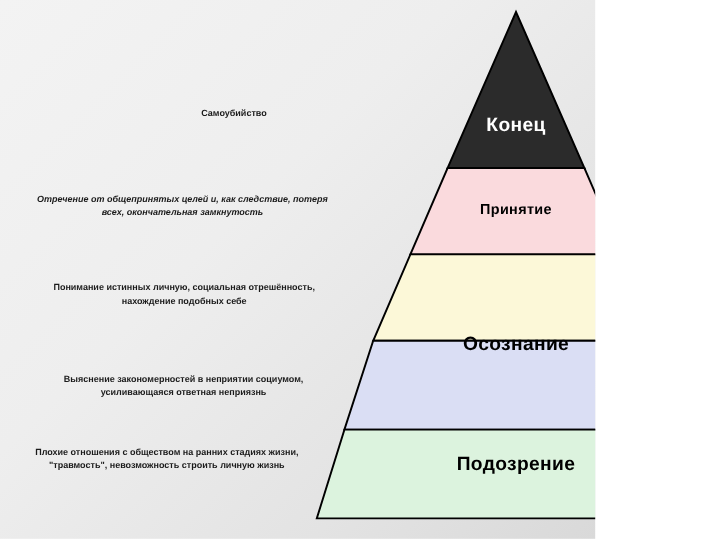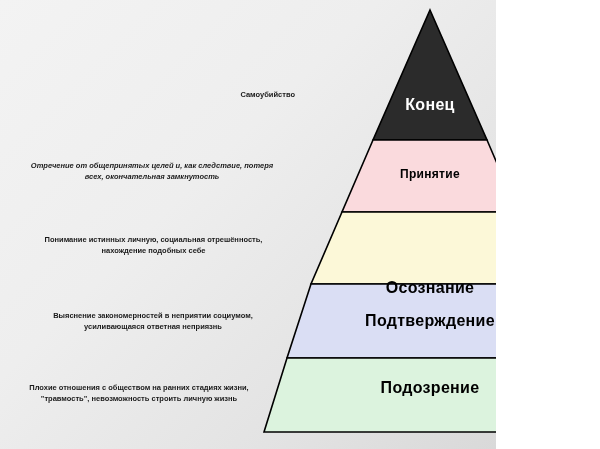--- a/index.html
+++ b/index.html
@@ -64,27 +64,26 @@
 
     <polygon points="287,358 573,358 596,432 264,432" fill="#dcf3de" stroke="#000000" stroke-width="1.6"></polygon>
   </svg>
 
   <div class="level-label on-dark" style="left:373px; top:96px; width:114px; font-size:16px;">Конец</div>
 
   <div class="level-label" style="left:342px; top:167px; width:176px; font-size:12px;">Принятие</div>
 
   <div class="level-label" style="left:311px; top:239px; width:238px; font-size:16px;margin-top:40px;">Осознание</div>
 
-  <div class="level-label" style="left:287px; top:312px; width:286px; font-size:16px;">Подтверждение</div>
 
   <div class="level-label" style="left:264px; top:379px; width:332px; font-size:16px;">Подозрение</div>
 
-  <div class="desc" style="left:95px; top:90px; width:200px;text-align:right;">Самоубийство</div>
+  <div class="desc" style="left:95px; top:90px; width:200px;">Самоубийство</div>
 
   <div class="desc" style="left:22px; top:161px; width:260px;font-style:italic;">Отречение от общепринятых целей и, как следствие, потеря всех, окончательная замкнутость</div>
 
   <div class="desc" style="left:26px; top:235px; width:255px;">Понимание истинных личную, социальная отрешённость, нахождение подобных себе</div>
 
   <div class="desc" style="left:28px; top:311px; width:250px;">Выяснение закономерностей в неприятии социумом, усиливающаяся ответная неприязнь</div>
 
-  <div class="desc" style="left:8px; top:383px; width:262px;">Плохие отношения с обществом на ранних стадиях жизни, "травмость", невозможность строить личную жизнь</div>
+  <div class="desc" style="left:8px; top:372px; width:262px;">Плохие отношения с обществом на ранних стадиях жизни, "травмость", невозможность строить личную жизнь</div>
 
 </div>
 
 </body></html>

